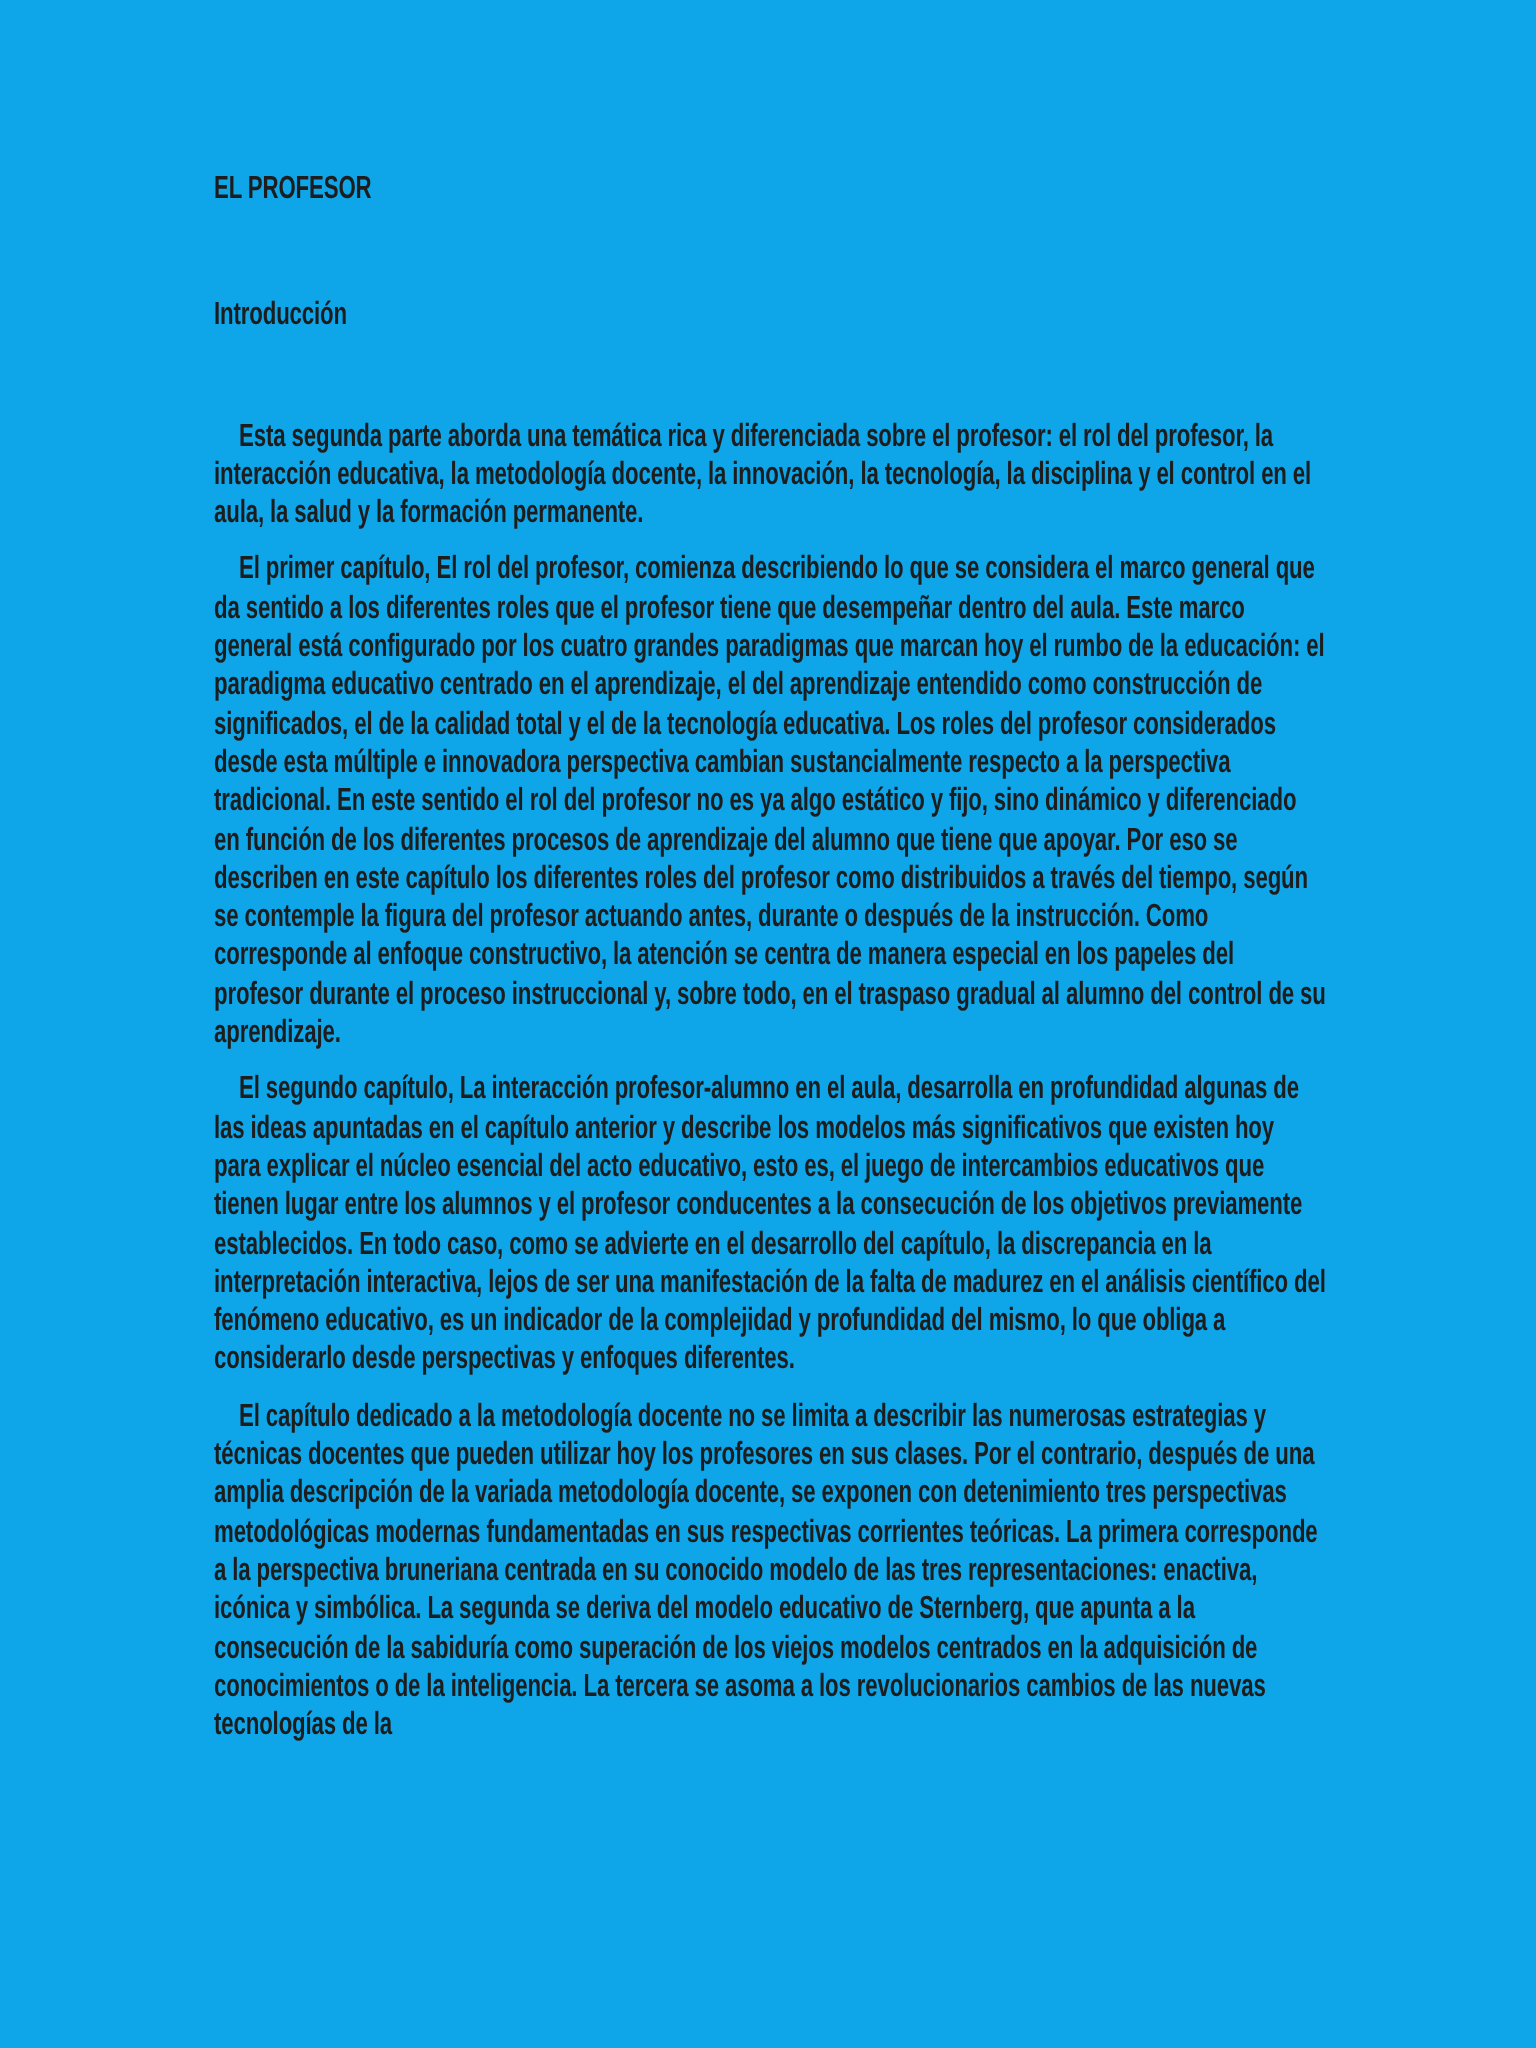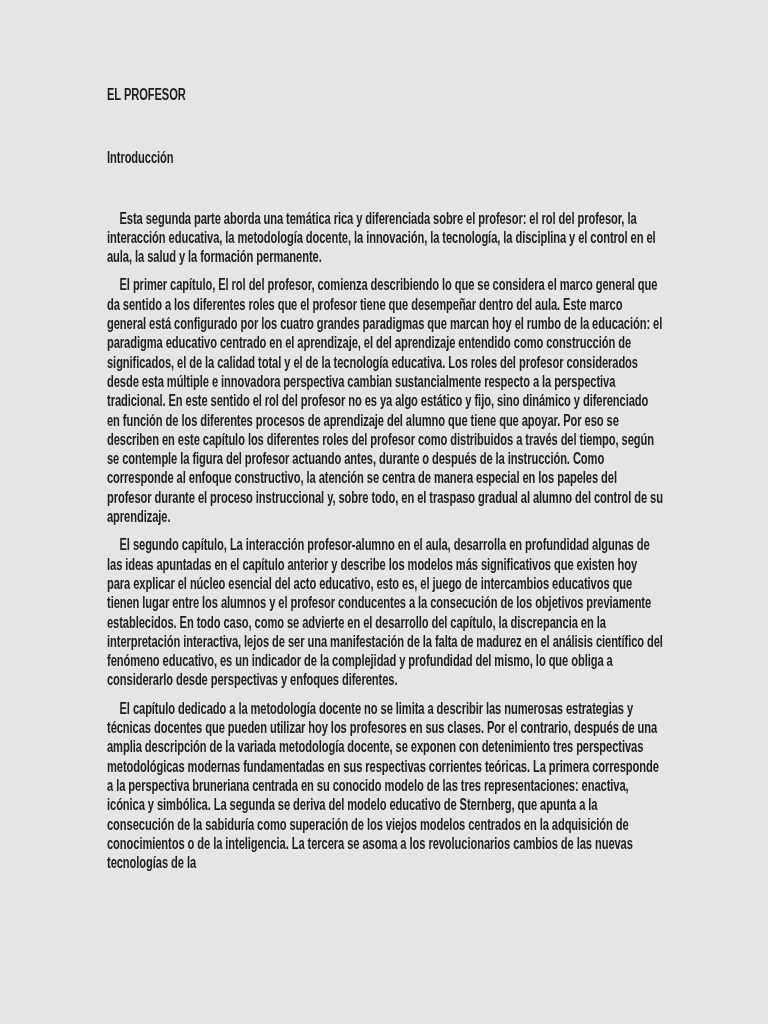--- a/index.html
+++ b/index.html
@@ -4,21 +4,21 @@
 <style>
   html, body {
     margin: 0;
     padding: 0;
     background: #ffffff;
   }
   .page {
     position: relative;
     width: 768px;
     height: 1024px;
-    background: #e5e5e5;
+    background: #0ea5e9;
     overflow: hidden;
     font-family: "Liberation Sans", sans-serif;
   }
   
   .content {
     position: absolute;
     left: 107px;
     top: 85px;
     width: 800px;
     transform: scaleX(0.695);

